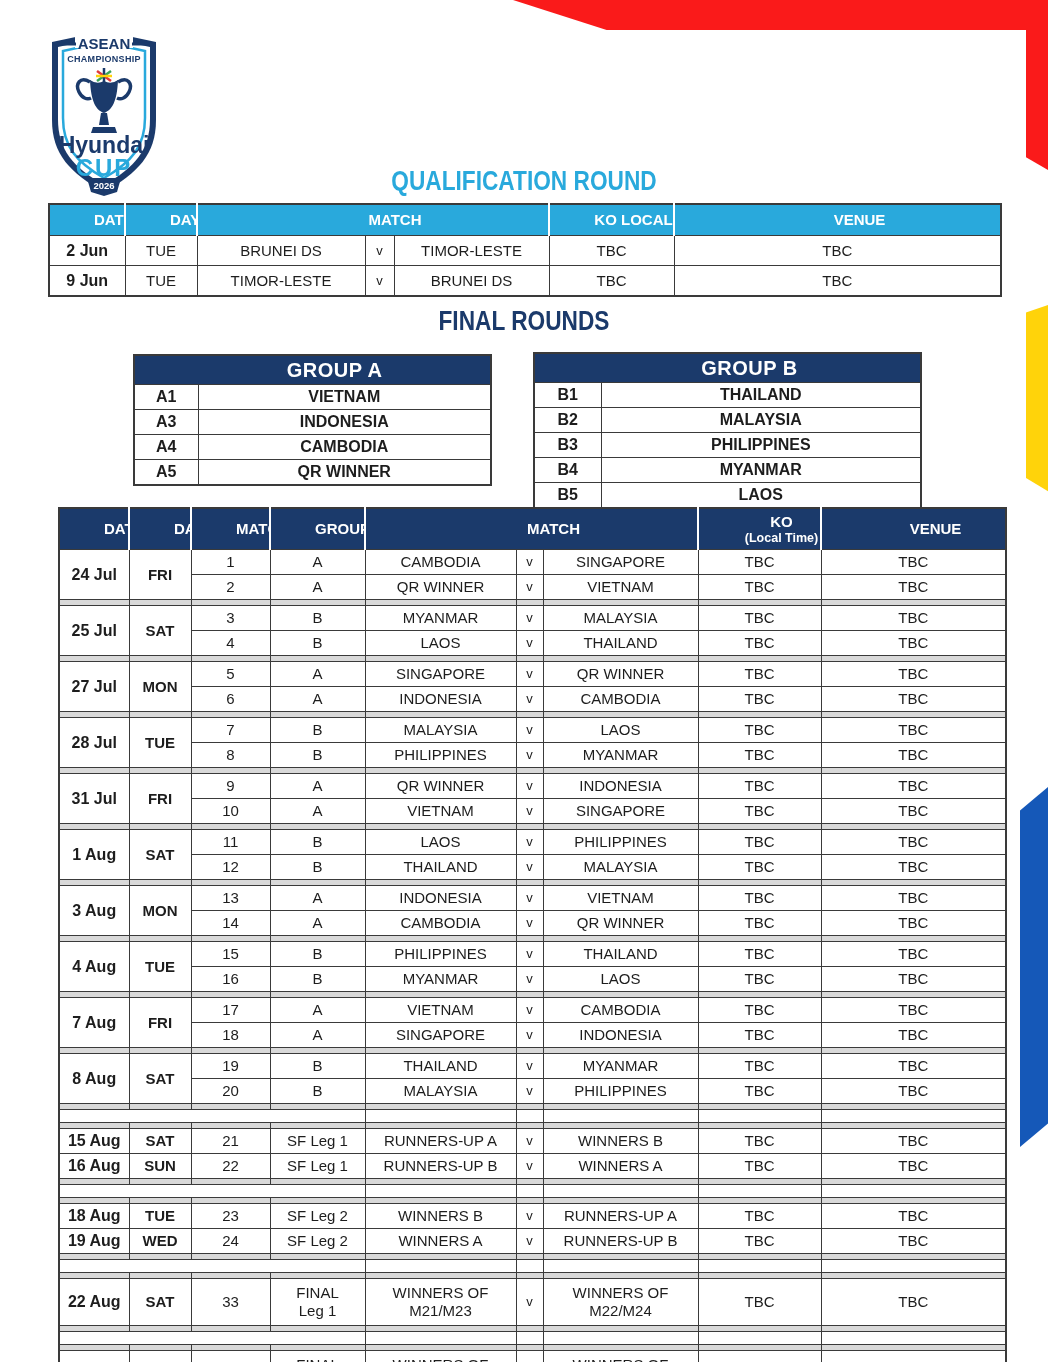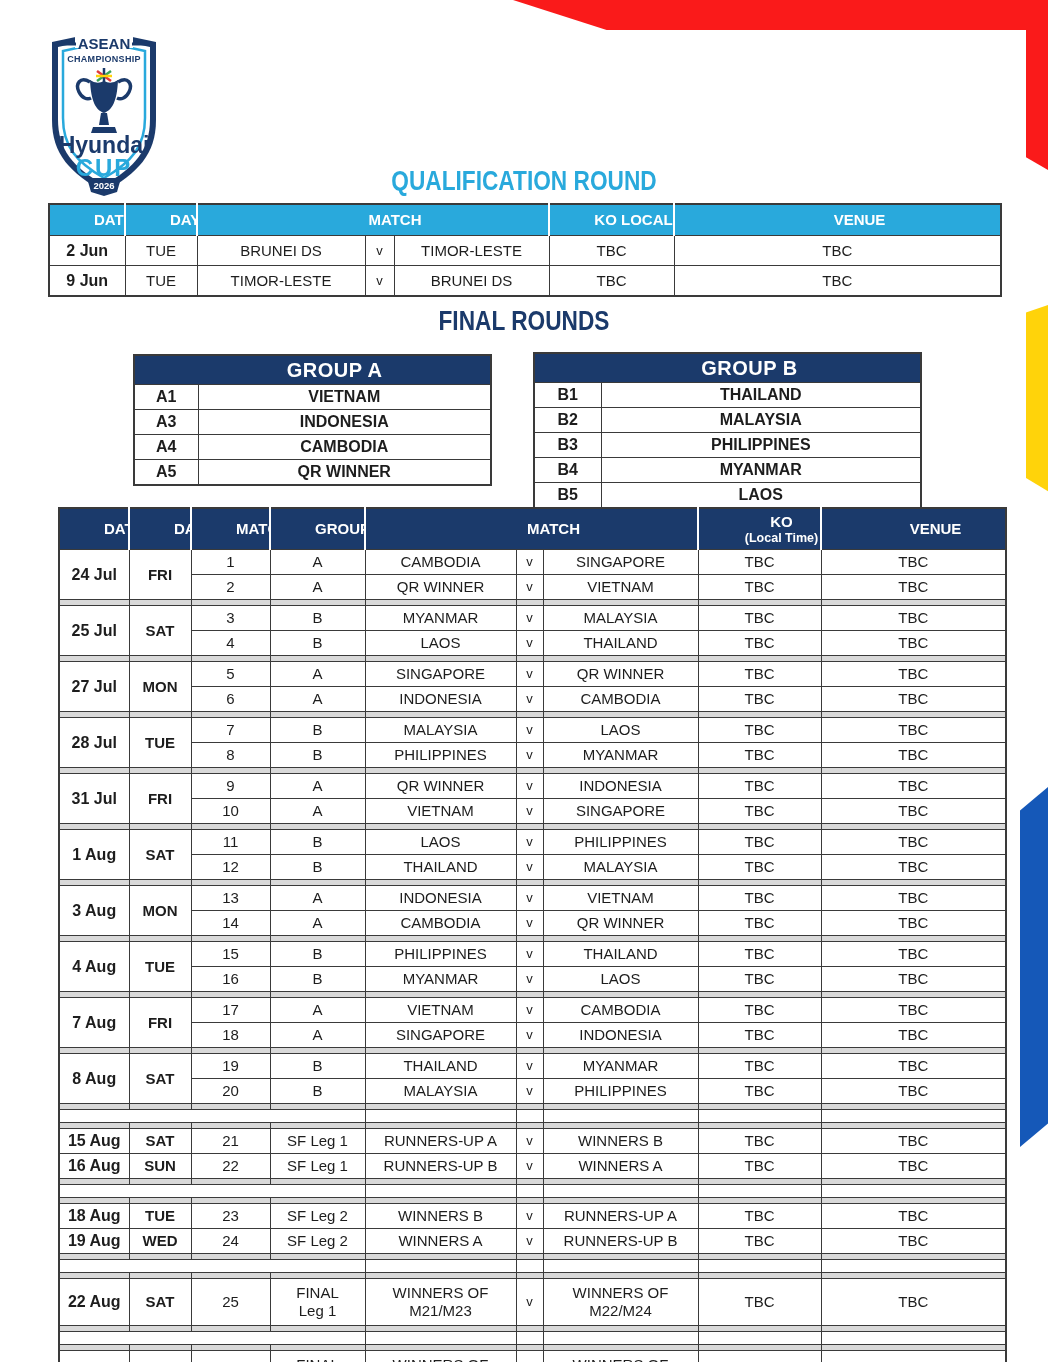--- a/index.html
+++ b/index.html
@@ -665,21 +665,21 @@
         <td></td>
         <td></td>
         <td></td>
         <td></td>
         <td></td>
         <td></td>
       </tr>
       <tr class="tall">
         <td class="date">22 Aug</td>
         <td class="day">SAT</td>
-        <td>25</td>
+        <td>33</td>
         <td class="stage">FINAL
 Leg 1</td>
         <td class="team">WINNERS OF
 M21/M23</td>
         <td class="vs">v</td>
         <td class="team">WINNERS OF
 M22/M24</td>
         <td>TBC</td>
         <td>TBC</td>
       </tr>

